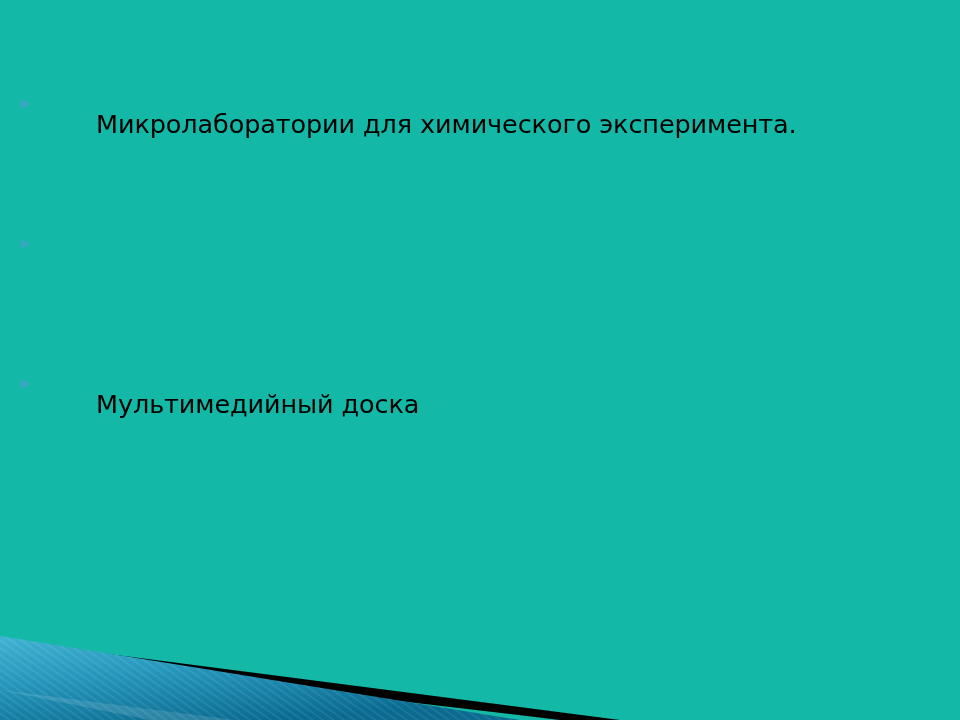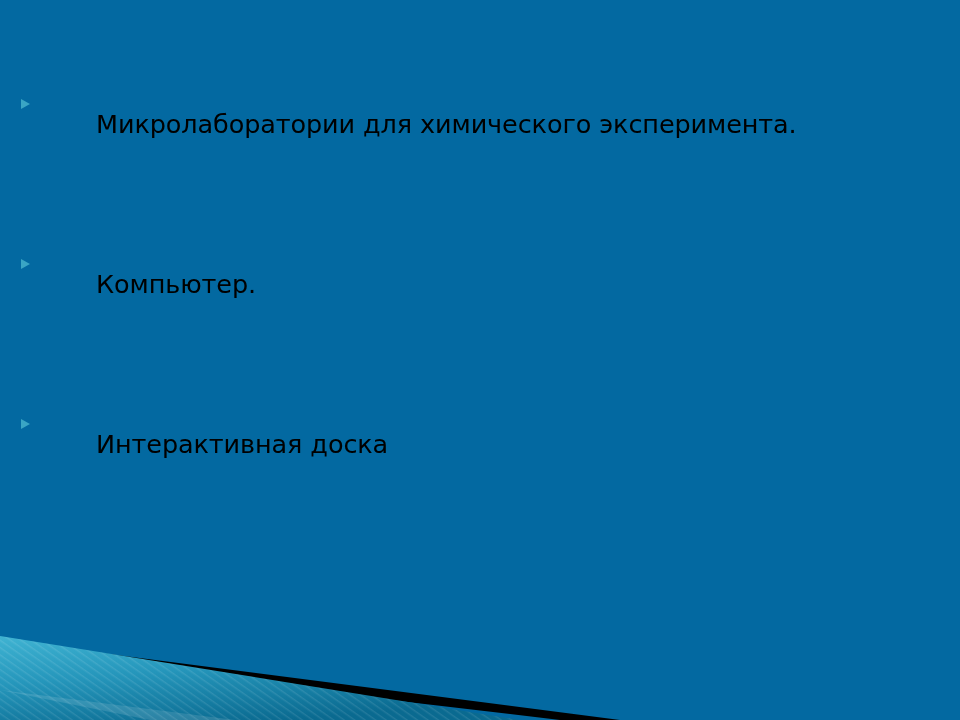--- a/index.html
+++ b/index.html
@@ -6,21 +6,21 @@
   html, body {
     margin: 0;
     padding: 0;
     background: #ffffff;
   }
 
   .slide {
     position: relative;
     width: 960px;
     height: 720px;
-    background: #0369a1;
+    background: #14b8a6;
     overflow: hidden;
     font-family: "DejaVu Sans", "Liberation Sans", sans-serif;
     color: #000000;
   }
 
   
   .content {
     position: absolute;
     left: 0;
     top: 24px;
@@ -84,27 +84,26 @@
 
   <div class="content">
 
     <div class="line bulleted">
       <span class="bullet"></span>
       <span class="line-text">Микролаборатории для химического эксперимента.</span>
     </div>
 
     <div class="line bulleted">
       <span class="bullet"></span>
-      <span class="line-text">Компьютер.</span>
     </div>
 
 
     <div class="line bulleted">
       <span class="bullet"></span>
-      <span class="line-text">Интерактивная доска</span>
+      <span class="line-text">Мультимедийный доска</span>
     </div>
 
     <div class="line bulleted">
       
       
     </div>
 
   </div>
 
   <div class="footer-art">

